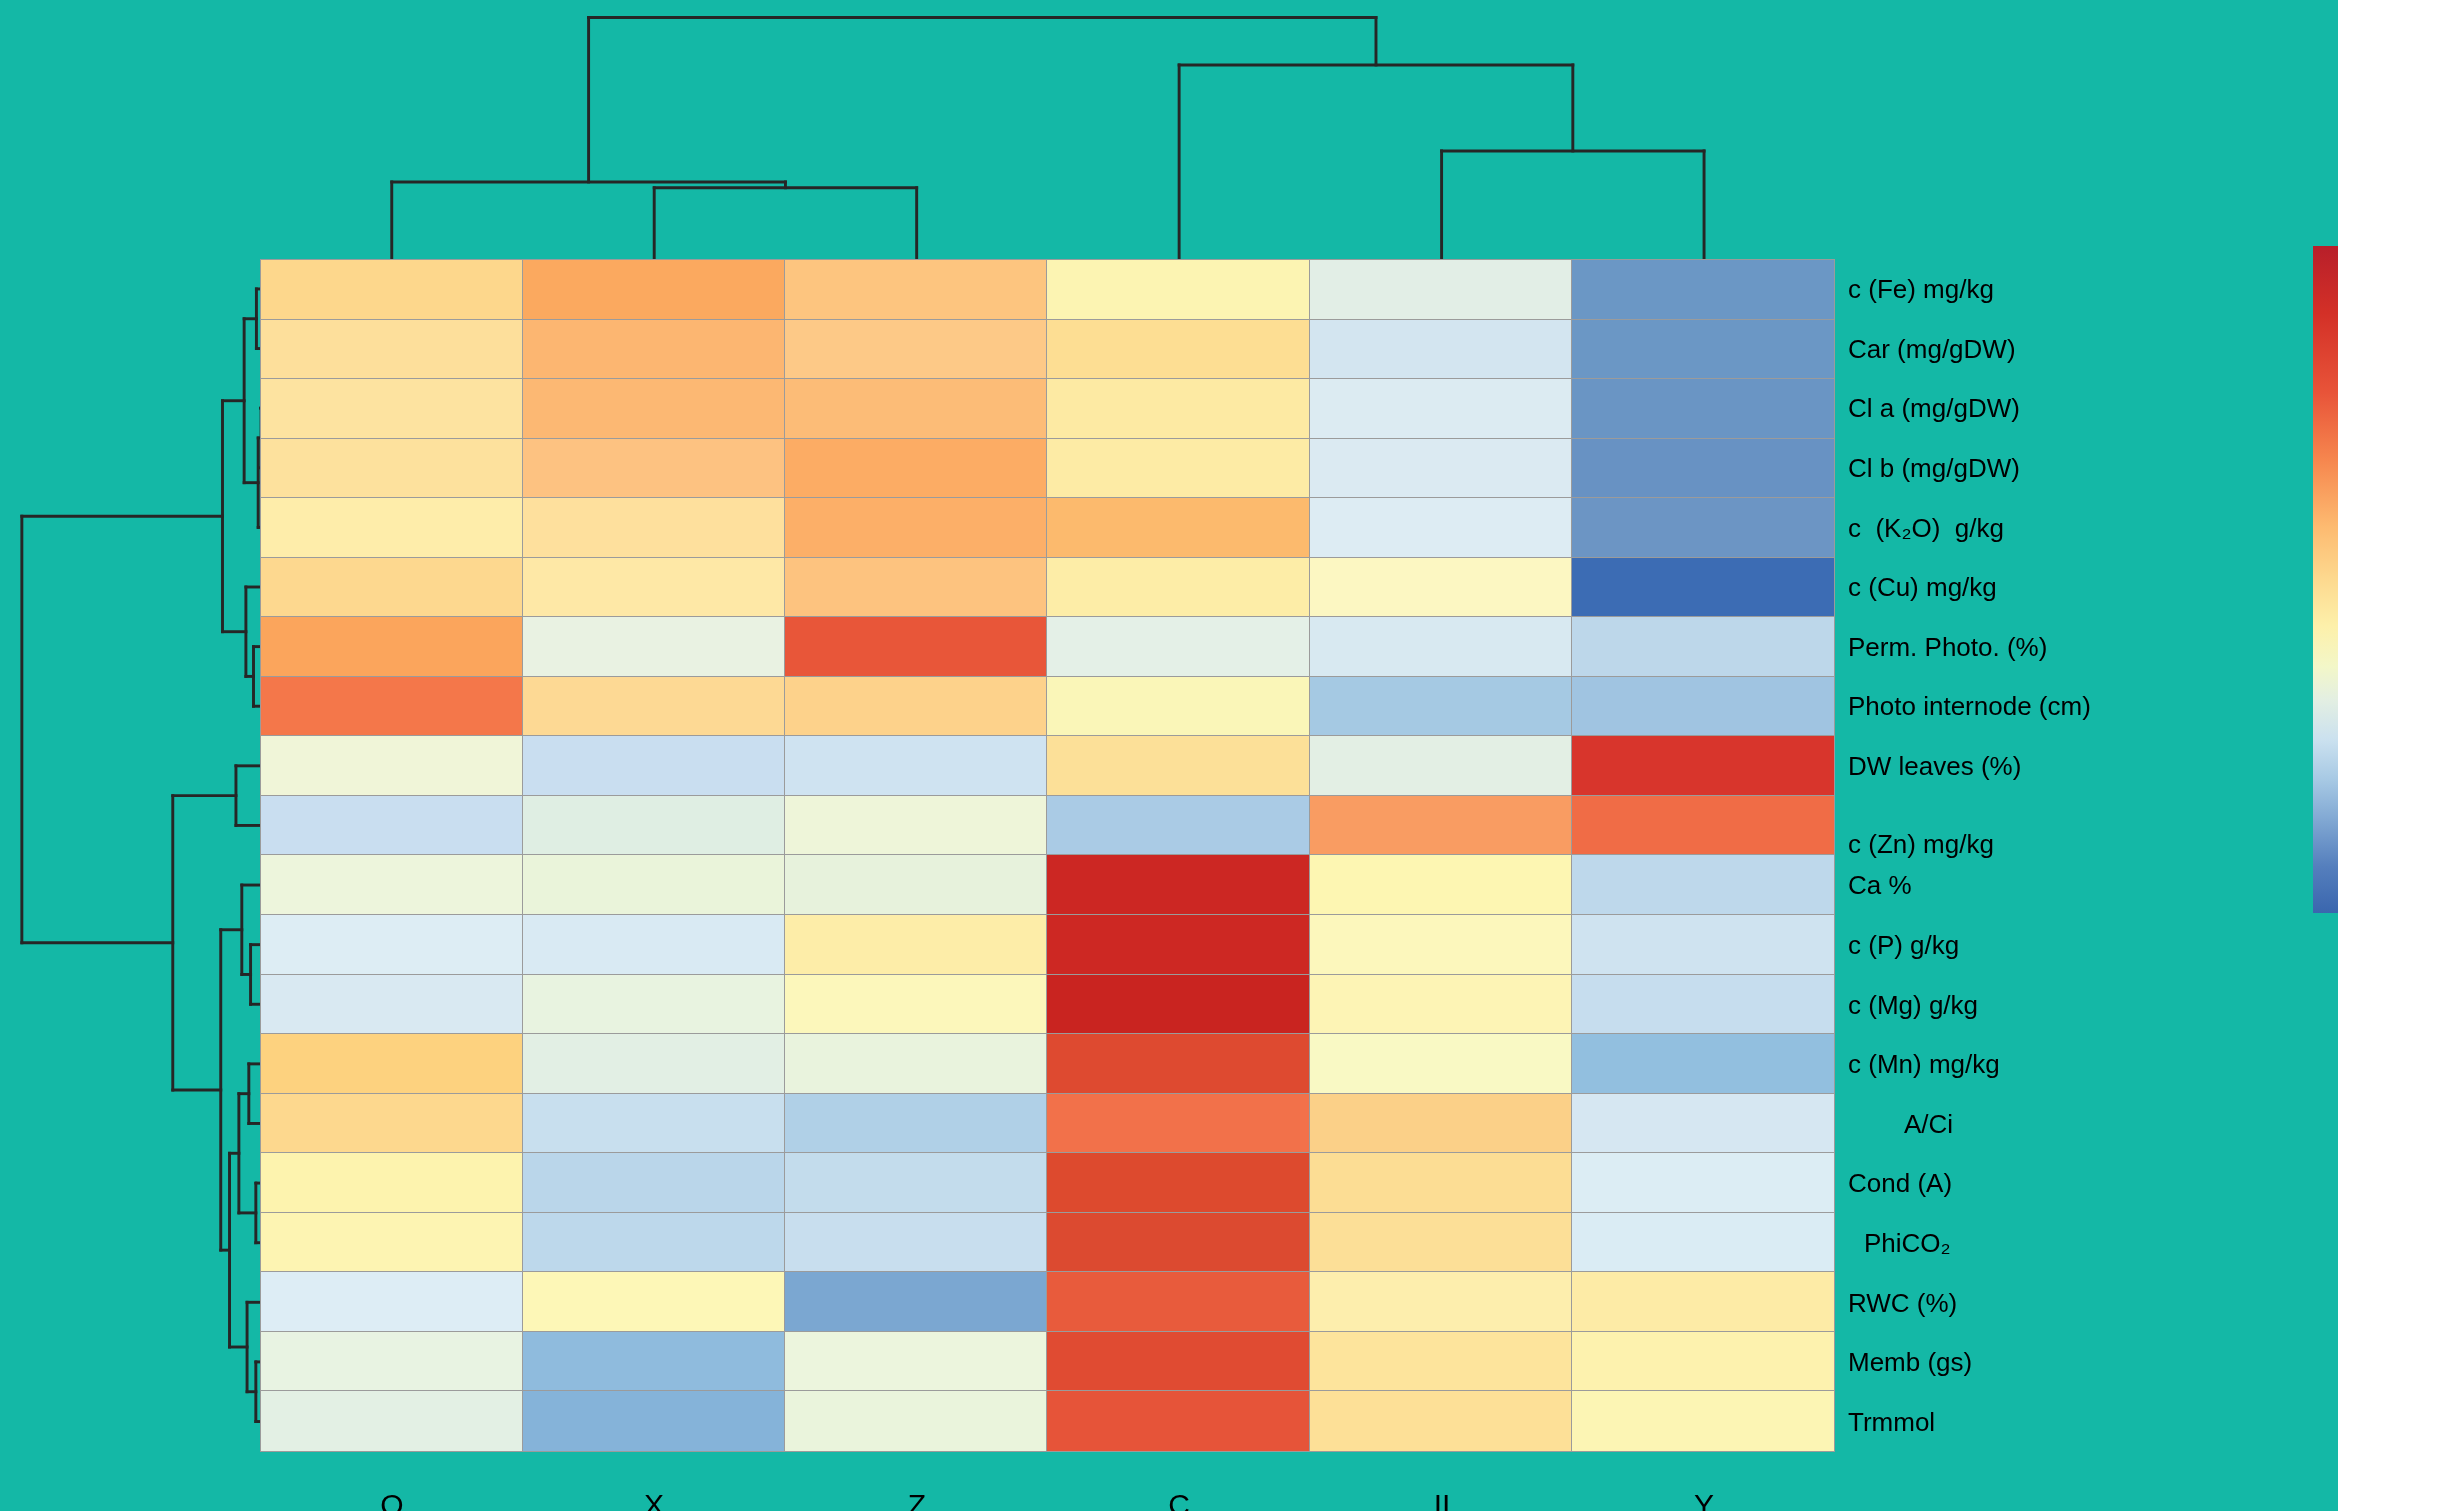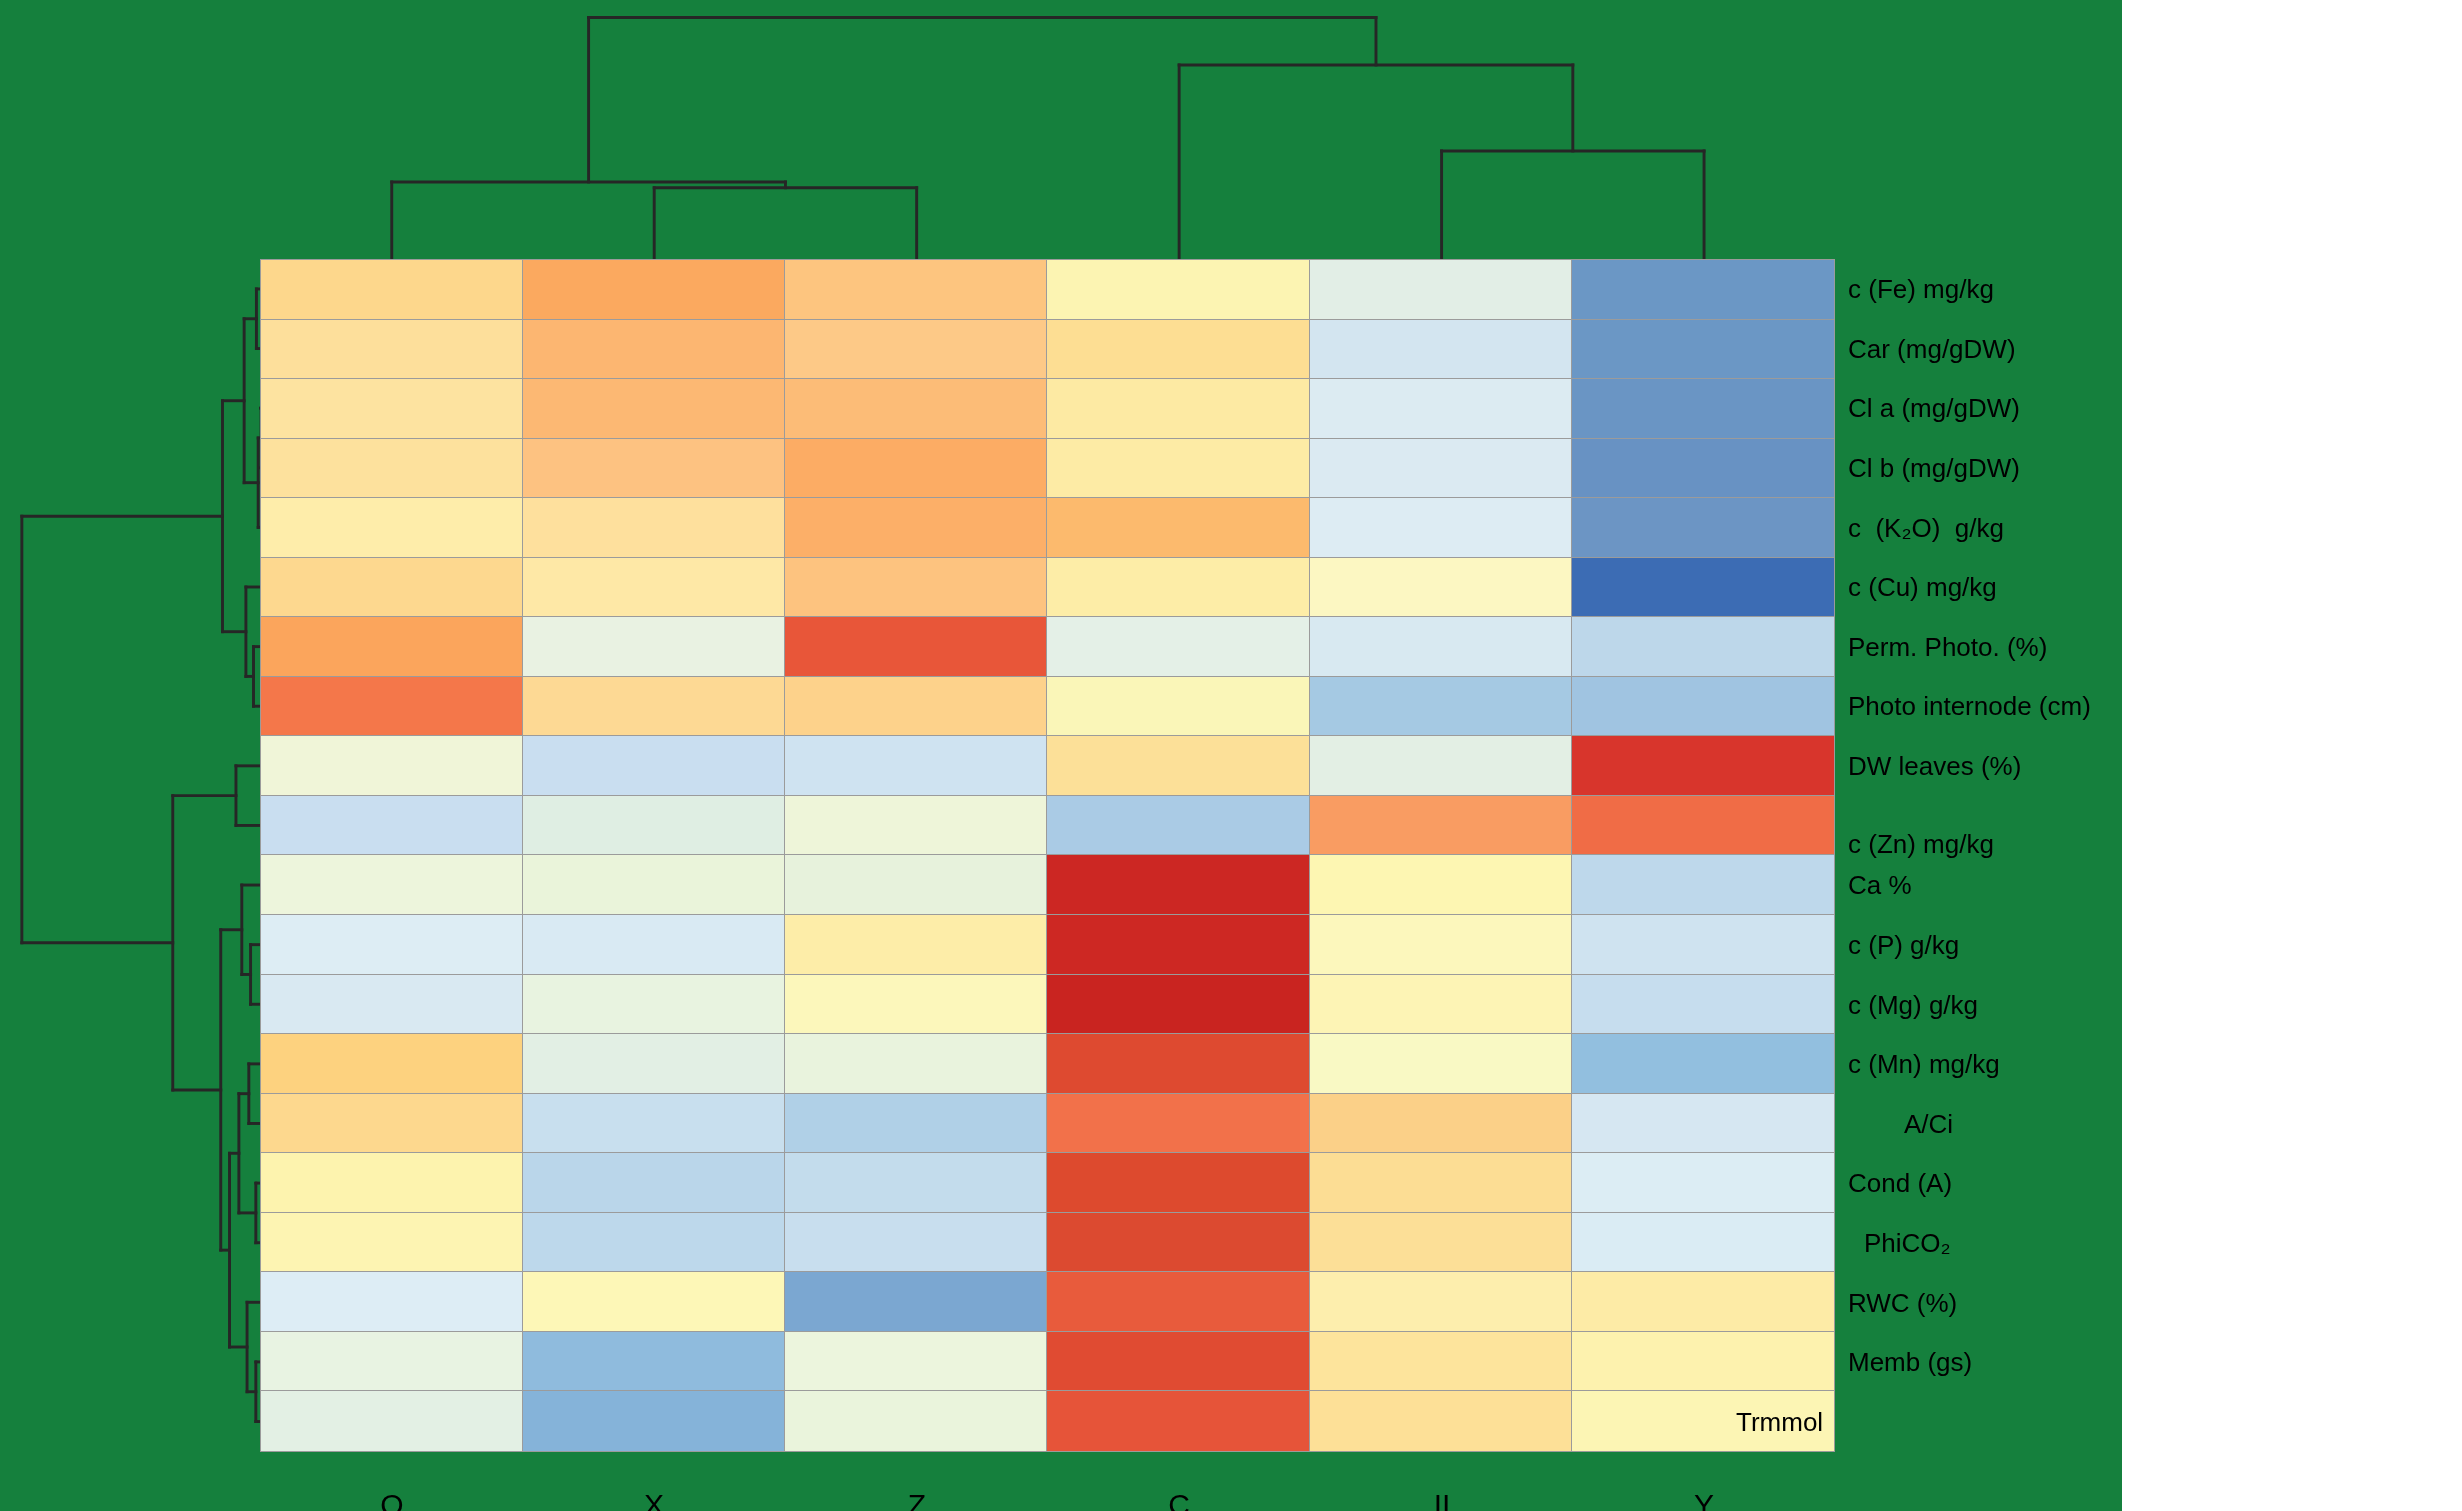--- a/index.html
+++ b/index.html
@@ -1,16 +1,16 @@
 <!DOCTYPE html>
 <html style="font-size:9.4px"><head>
 <meta charset="utf-8">
 <style>
   html,body{margin:0;padding:0;background:#ffffff;}
-  .figure{position:relative;width:2122px;height:1511px;background:#15803d;overflow:hidden;
+  .figure{position:relative;width:2338px;height:1511px;background:#14b8a6;overflow:hidden;
           font-family:"Liberation Sans","DejaVu Sans",sans-serif;color:#000;}
   .dendro-svg{position:absolute;left:0;top:0;width:2462px;height:1511px;}
   .heatmap{position:absolute;display:grid;border:1.8px solid #9b9b9b;box-sizing:border-box;}
   .cell{border-right:1.8px solid #9b9b9b;border-bottom:1.8px solid #9b9b9b;box-sizing:border-box;}
   .cell:nth-child(6n){border-right:none;}
   .cell:nth-child(n+115){border-bottom:none;}
   .row-label{position:absolute;transform:translateY(-50%);font-size:26px;line-height:1;
              white-space:pre;color:#000;}
   .col-label{position:absolute;transform:translate(-50%,-50%);font-size:30px;line-height:1;color:#000;}
   .colorbar{position:absolute;}
@@ -235,21 +235,21 @@
       <div class="row-label" style="left: 1848px; top: 826px; margin-top: 18px;">c (Zn) mg/kg</div>
       <div class="row-label" style="left: 1848px; top: 885px;">Ca %</div>
       <div class="row-label" style="left: 1848px; top: 945px;">c (P) g/kg</div>
       <div class="row-label" style="left: 1848px; top: 1005px;">c (Mg) g/kg</div>
       <div class="row-label" style="left: 1848px; top: 1064px;">c (Mn) mg/kg</div>
       <div class="row-label" style="left: 1904px; top: 1124px;">A/Ci</div>
       <div class="row-label" style="left: 1848px; top: 1183px;">Cond (A)</div>
       <div class="row-label" style="left: 1864px; top: 1243px; text-align: center;">PhiCO₂</div>
       <div class="row-label" style="left: 1848px; top: 1303px;">RWC (%)</div>
       <div class="row-label" style="left: 1848px; top: 1362px;">Memb (gs)</div>
-      <div class="row-label" style="left: 1736px; top: 1422px;">Trmmol</div>
+      <div class="row-label" style="left: 1848px; top: 1422px;">Trmmol</div>
     </div>
   <div id="col-labels">
       <div class="col-label" style="left: 392px; top: 1505px;">Q</div>
       <div class="col-label" style="left: 654px; top: 1505px;">X</div>
       <div class="col-label" style="left: 917px; top: 1505px;">Z</div>
       <div class="col-label" style="left: 1179px; top: 1505px;">C</div>
       <div class="col-label" style="left: 1442px; top: 1505px;">II</div>
       <div class="col-label" style="left: 1704px; top: 1505px;">Y</div>
     </div>
 

